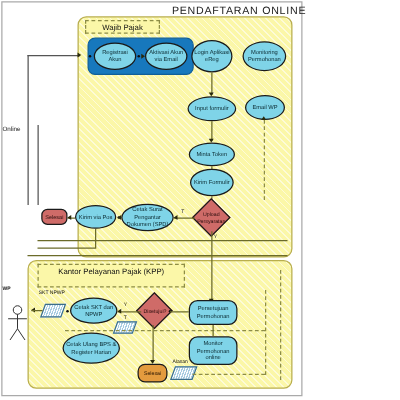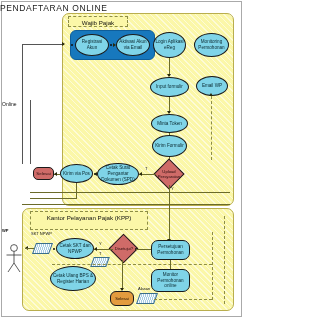--- a/index.html
+++ b/index.html
@@ -22,21 +22,21 @@
     left: 1px; top: 1px;
     width: 241px; height: 316px;
     border: 1px solid #aaaaaa;
     box-sizing: border-box;
   }
 
   
   #title {
     left: 0; top: 3px;
     width: 245px;
-    text-align: left;
+    text-align: right;
     font-size: 8.5px;
     letter-spacing: 0.6px;
     color: #1a1a1a;
     font-weight: normal;
   }
 
   
   .pool {
     background: #fbf7a8;
     border: 1px solid #b9ae4e;

